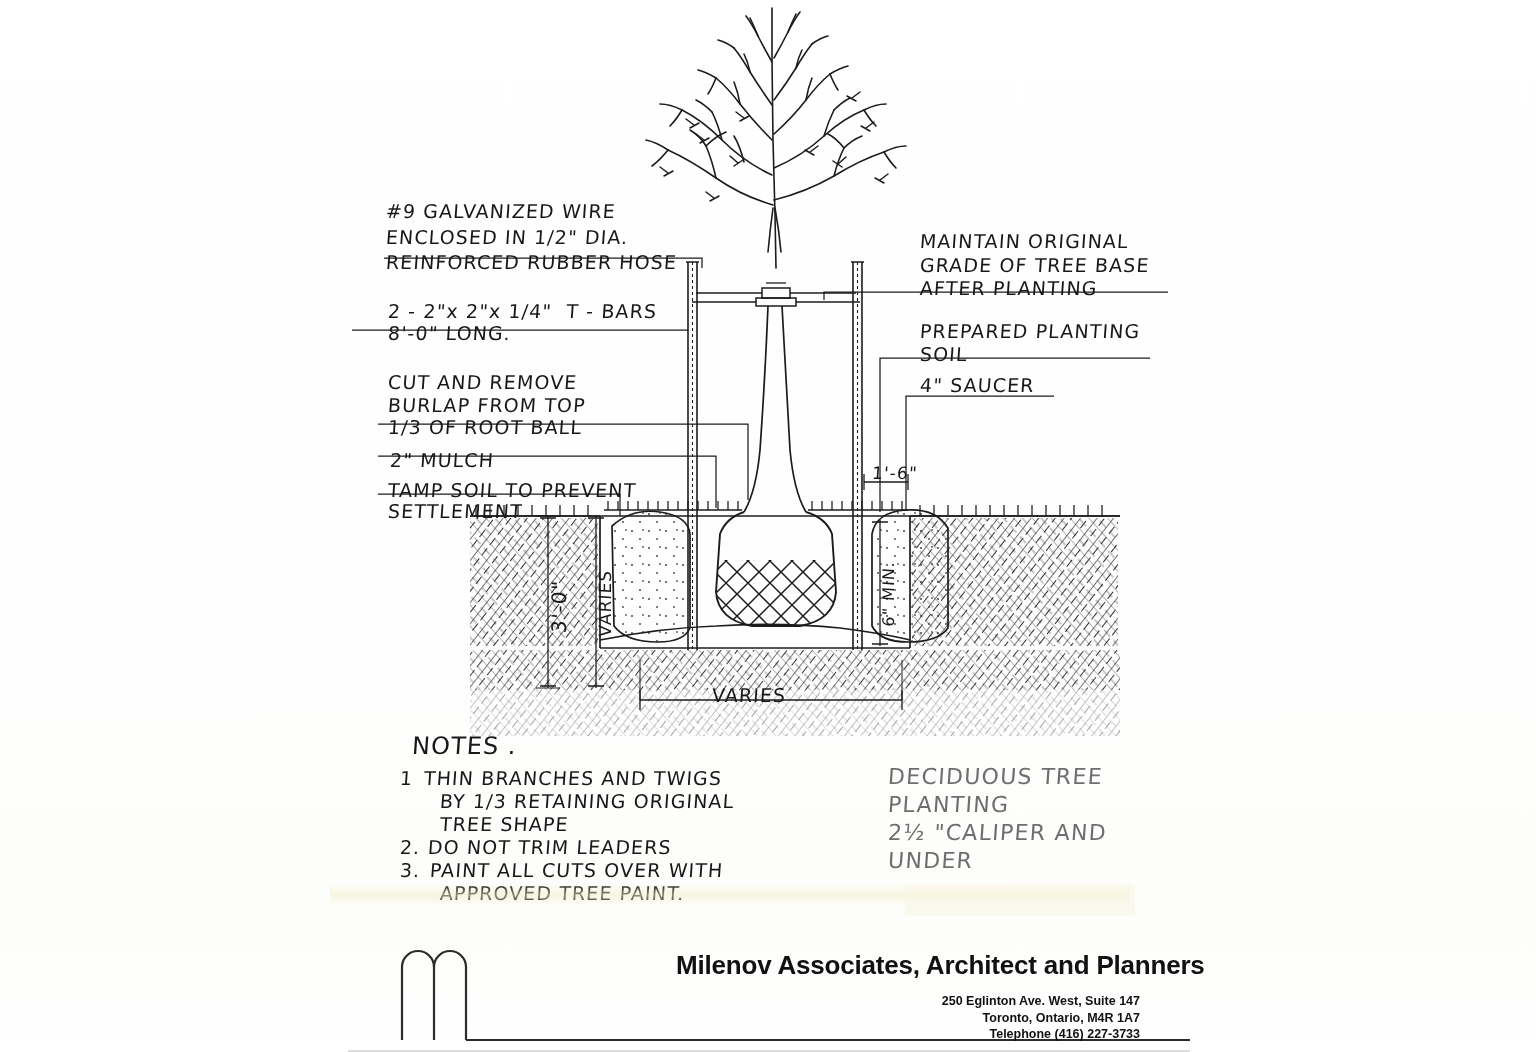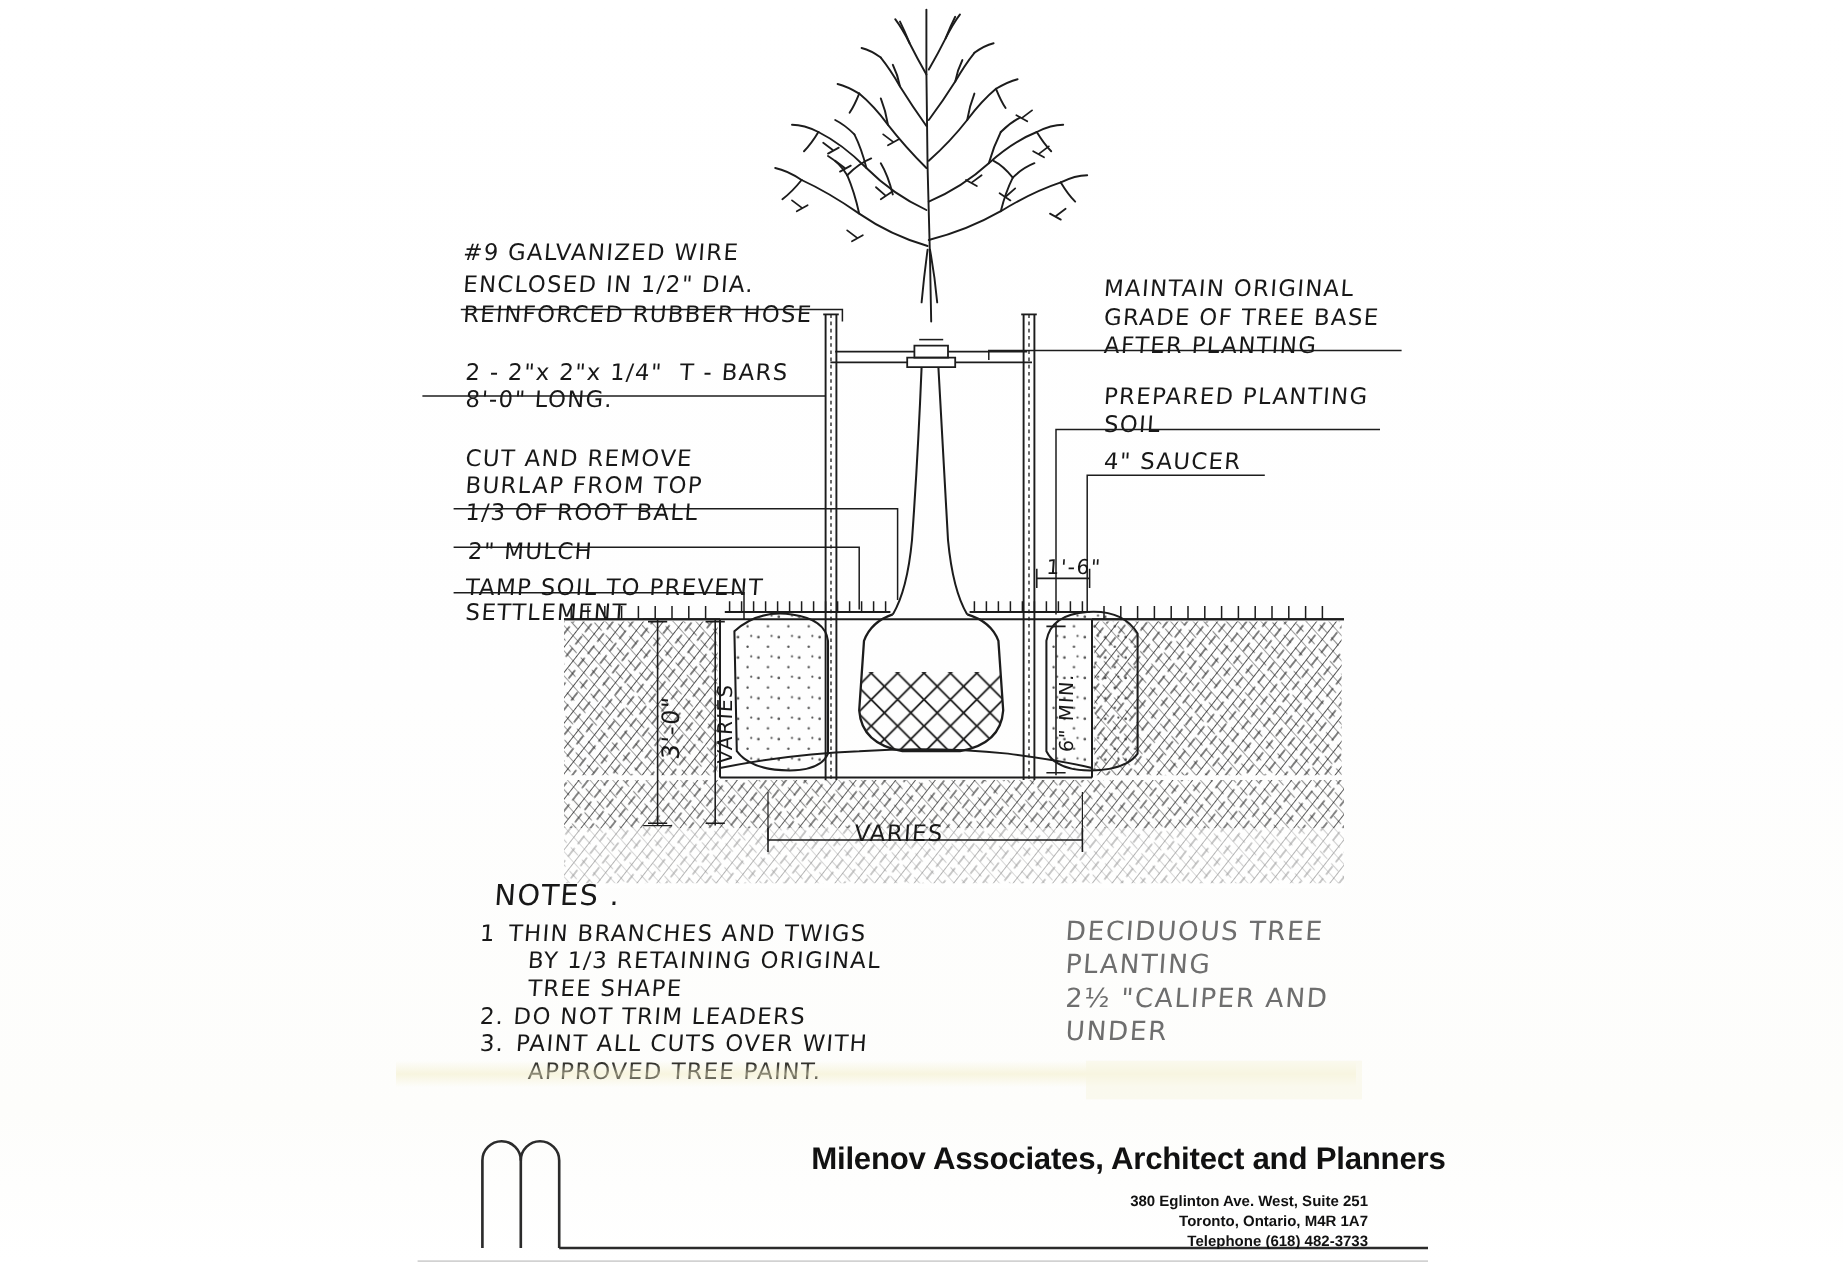--- a/index.html
+++ b/index.html
@@ -319,17 +319,17 @@
       <path d="M402 120 L402 47 A16 16 0 0 1 434 47 L434 120"></path>
       <path d="M434 47 A16 16 0 0 1 466 47 L466 120"></path>
       <path d="M466 120 L1190 120"></path>
     </g>
     <path d="M348 131 L1190 131" stroke="#d2d2d2" stroke-width="1.4" fill="none"></path>
   </svg>
 
   <div class="footer-name" style="left:676px;top:950px;text-align:right;">Milenov Associates, Architect and Planners</div>
 
   <div class="footer-addr" style="left:760px;top:993px;width:380px;">
-    <div>380 Eglinton Ave. West, Suite 251</div>
+    <div>250 Eglinton Ave. West, Suite 147</div>
     <div>Toronto, Ontario, M4R 1A7</div>
-    <div>Telephone (618) 482-3733</div>
+    <div>Telephone (416) 227-3733</div>
   </div>
 </div>
 
 </body></html>

